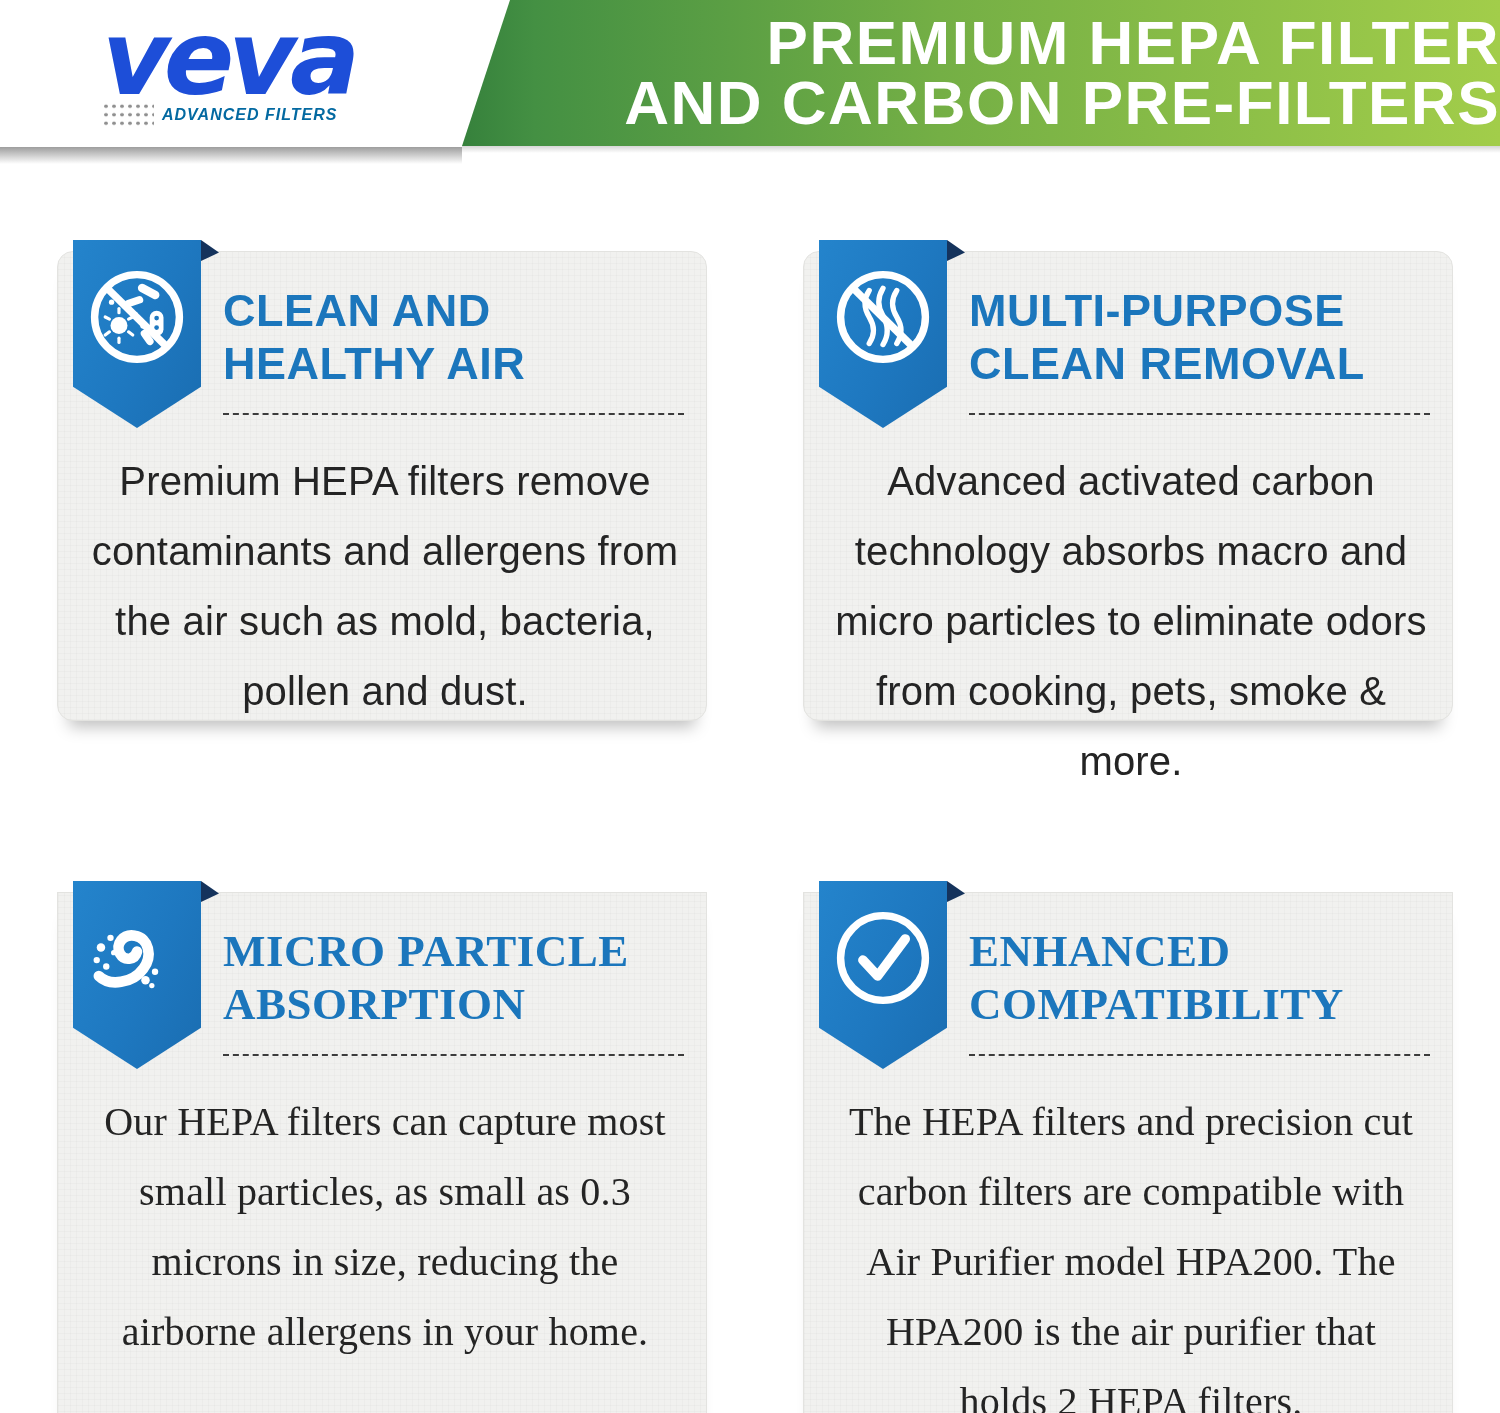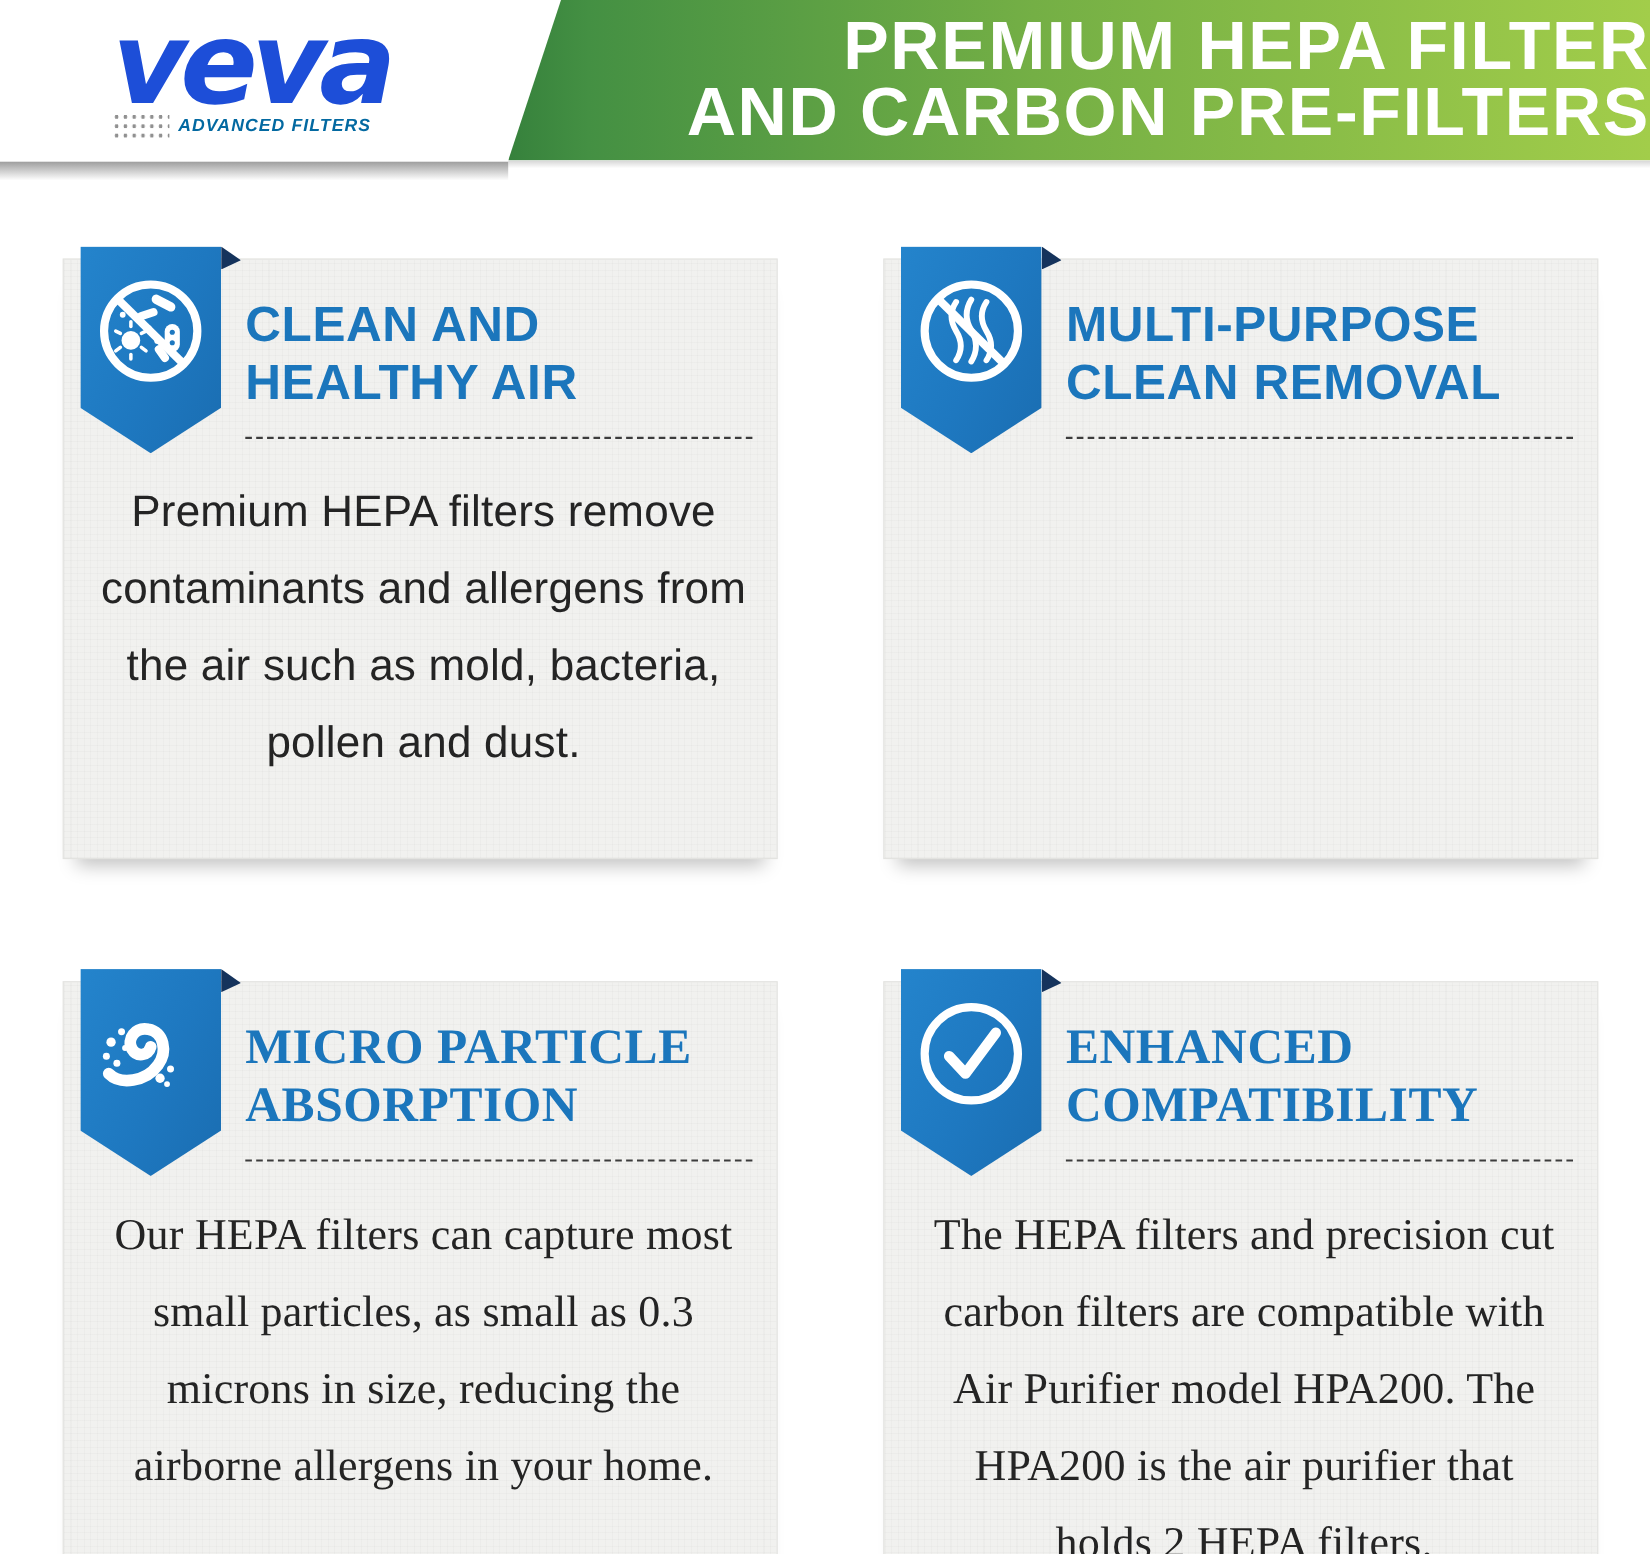--- a/index.html
+++ b/index.html
@@ -29,21 +29,21 @@
   .logo-tagline{font-size:16px;font-weight:700;font-style:italic;color:#0369a1;
     letter-spacing:1px;margin-left:8px;white-space:nowrap;}
 
   
   .card{position:absolute;width:650px;background-color:#f1f1ef;
     border:1px solid #e3e3e0;box-sizing:border-box;
     background-image:
       repeating-linear-gradient(0deg,rgba(0,0,0,0.02) 0 1px,transparent 1px 6px),
       repeating-linear-gradient(90deg,rgba(0,0,0,0.02) 0 1px,transparent 1px 6px);
     box-shadow:0 18px 16px -12px rgba(0,0,0,0.25);}
-  .card.r1{top:235px;height:546px;}
+  .card.r1{top:251px;height:470px;border-radius:16px;}
   .card.r2{top:892px;height:671px;font-family:Liberation Serif, serif;}
   .card.c1{left:57px;}
   .card.c2{left:803px;}
 
   .ribbon{position:absolute;left:15px;top:-12px;width:128px;height:188px;
     background:linear-gradient(115deg,#2484cc 0%,#1e78c0 55%,#1a6db1 100%);
     clip-path:polygon(0 0,100% 0,100% 78%,50% 100%,0 78%);
     filter:drop-shadow(5px 6px 5px rgba(0,0,0,0.30));}
   .ribbon svg{position:absolute;left:50%;top:24px;transform:translateX(-50%);
     width:106px;height:106px;}
@@ -128,20 +128,24 @@
           <path d="M63 25 q-8 12 0 25 q8 13 0 25"></path>
         </g>
         <line x1="21" y1="22" x2="79" y2="79" stroke="#fff" stroke-width="7"></line>
       </svg>
     </div>
     <div class="card-title">
       <div>MULTI-PURPOSE</div>
       <div>CLEAN REMOVAL</div>
     </div>
     <div class="dash"></div>
+    <div class="card-body">Advanced activated carbon
+technology absorbs macro and
+micro particles to eliminate odors
+from cooking, pets, smoke &amp; more.</div>
   </div>
 
   <div class="card r2 c1">
     <div class="fold"></div>
     <div class="ribbon">
       <svg viewBox="0 0 100 100">
         <path d="M14 67 C 24 77, 46 74, 56 60 C 65 48, 61 31, 48 29 C 37 27, 29 37, 34 46 C 38 53, 48 52, 50 44" fill="none" stroke="#fff" stroke-width="10" stroke-linecap="round"></path>
         <g fill="#fff">
           <circle cx="16" cy="40" r="4"></circle>
             <circle cx="25" cy="31" r="3"></circle>

